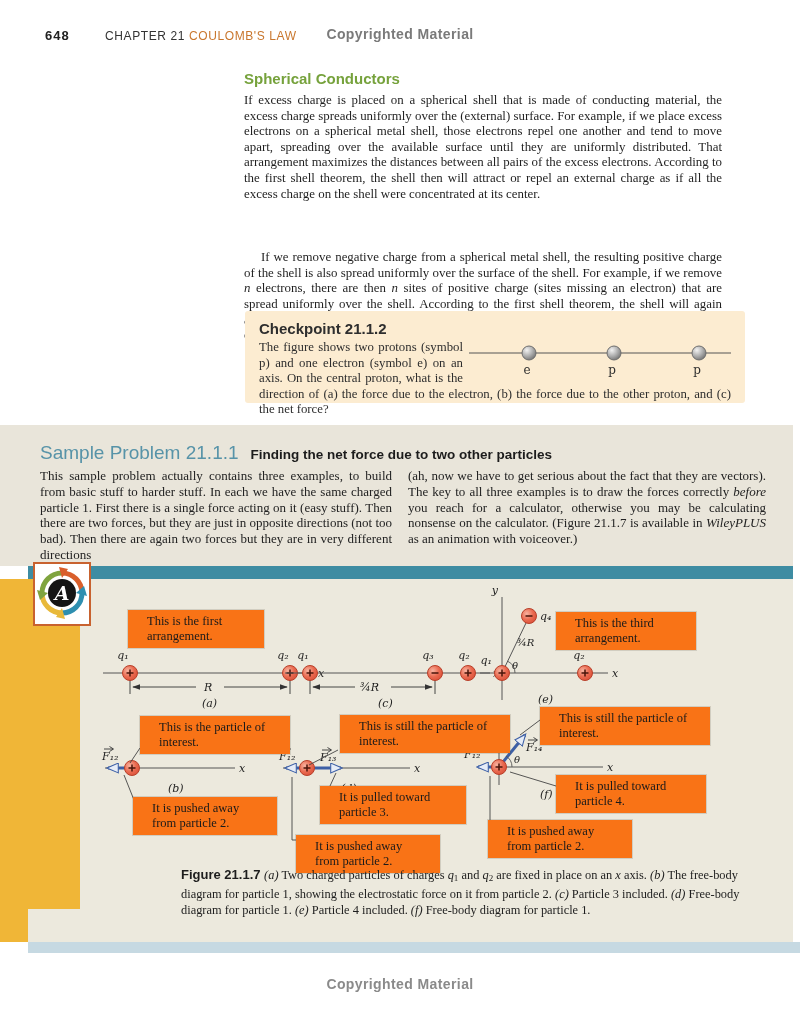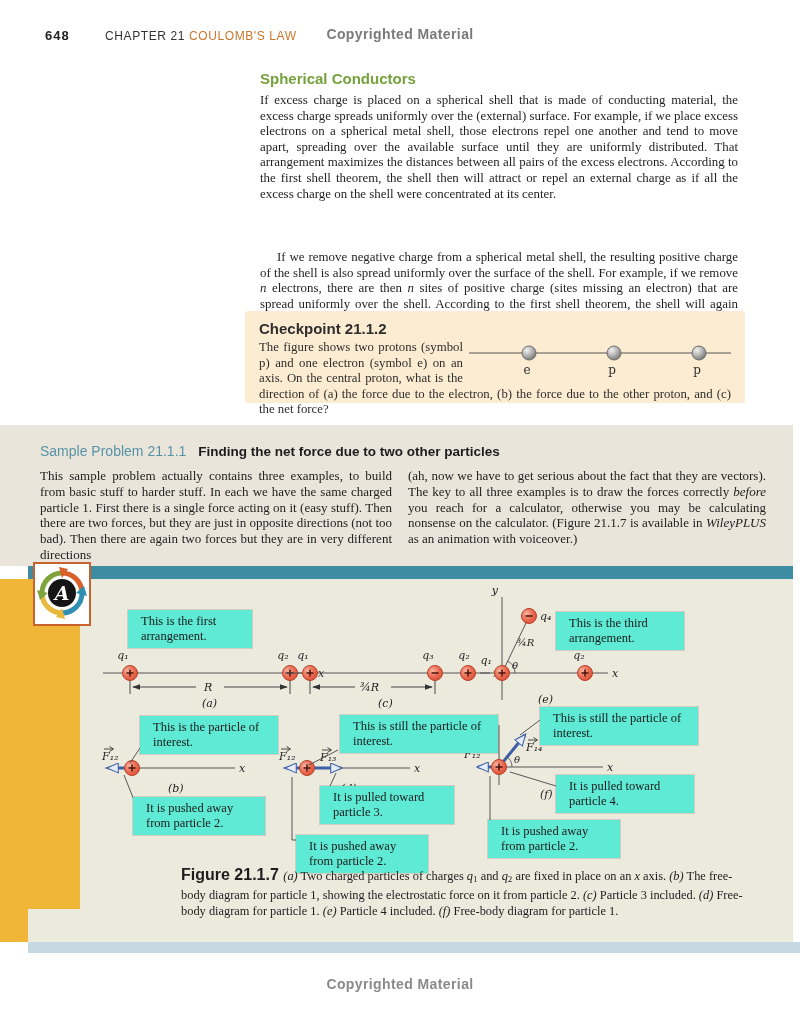--- a/index.html
+++ b/index.html
@@ -13,63 +13,63 @@
           font-size:12px;letter-spacing:.6px;color:#333;}
   .hdr-ch .law{color:#c9772e;}
   .copy-top{position:absolute;left:0;top:26px;width:800px;text-align:center;
             font-family:"Liberation Sans",sans-serif;font-weight:bold;font-size:14px;
             color:#7a7a7a;letter-spacing:.4px;}
   .copy-bot{position:absolute;left:0;top:976px;width:800px;text-align:center;
             font-family:"Liberation Sans",sans-serif;font-weight:bold;font-size:14px;
             color:#8a8a8a;letter-spacing:.4px;}
 
   
-  .maincol{position:absolute;left:260px;top:70px;width:478px;}
+  .maincol{position:absolute;left:244px;top:70px;width:478px;}
   .maincol h2{margin:0 0 6px 0;font-family:"Liberation Sans",sans-serif;
               font-size:15px;color:#76a23c;}
   .maincol p{margin:0;font-size:12.9px;line-height:15.6px;text-align:justify;}
   .maincol p.ind{text-indent:17px;margin-top:48px;}
 
   
   .checkpoint{position:absolute;left:245px;top:311px;width:500px;height:92px;
               background:#fcecd1;border-radius:3px;padding:9px 14px;box-sizing:border-box;}
   .checkpoint h3{margin:0 0 3px 0;font-family:"Liberation Sans",sans-serif;
                  font-size:15px;color:#2e2e2e;}
   .cp-body{font-size:12.8px;line-height:15.5px;text-align:justify;color:#2e2e2e;}
   .cp-fig{float:right;width:262px;height:36px;margin:2px 0 0 6px;}
 
   
   .sp-band{position:absolute;left:0;top:425px;width:793px;height:141px;background:#e9e5da;}
   .sp-head{position:absolute;left:40px;top:17px;white-space:nowrap;}
-  .sp-label{font-family:"Liberation Sans",sans-serif;font-size:14px;color:#5793a8;margin-right:12px;}
+  .sp-label{font-family:"Liberation Sans",sans-serif;font-size:19px;color:#5793a8;margin-right:12px;}
   .sp-title{font-family:"Liberation Sans",sans-serif;font-weight:bold;font-size:13.5px;color:#1c1c1c;}
   .sp-col{position:absolute;top:43px;font-size:13px;line-height:15.8px;text-align:justify;color:#222;}
   .sp-col.left{left:40px;width:352px;}
   .sp-col.right{left:408px;width:358px;}
 
   
   .fig-section{position:absolute;left:0;top:566px;width:800px;height:390px;}
   .teal-bar{position:absolute;left:28px;top:0;width:765px;height:13px;background:#3e8ca2;}
   .fig-bg{position:absolute;left:28px;top:13px;width:765px;height:363px;background:#ece9dd;}
   .yellow-main{position:absolute;left:0;top:13px;width:80px;height:330px;background:#f0b637;}
   .yellow-sliver{position:absolute;left:0;top:343px;width:28px;height:33px;background:#f0b637;}
   .blue-band{position:absolute;left:28px;top:376px;width:772px;height:11px;background:#c6d9e2;}
   .logo-box{position:absolute;left:33px;top:-4px;width:58px;height:64px;background:#fff;
             border:2px solid #c8622f;box-sizing:border-box;z-index:5;}
   .fig-content{position:absolute;left:28px;top:13px;width:765px;height:363px;}
   .fig-content svg.diagram{position:absolute;left:0;top:0;}
 
-  .note{position:absolute;background:#5eead4;box-shadow:0 0 0 1px rgba(90,80,60,.18);
-        padding:4px 13px;font-size:12.5px;line-height:15px;color:#1a1a1a;z-index:3;}
+  .note{position:absolute;background:#f97316;box-shadow:0 0 0 1px rgba(90,80,60,.18);
+        padding:4px 19px;font-size:12.5px;line-height:15px;color:#1a1a1a;z-index:3;}
 
   .fig-caption{position:absolute;left:153px;top:288px;width:572px;font-size:12.4px;
                line-height:16.2px;color:#1d1d1d;z-index:3;}
 
   .it{font-style:italic;}
-  .figb{font-family:"Liberation Sans",sans-serif;font-weight:bold;font-size:16px;}
+  .figb{font-family:"Liberation Sans",sans-serif;font-weight:bold;font-size:13px;}
   .subs{font-size:9px;vertical-align:-2px;}
 
   
   text{font-family:"DejaVu Serif","Liberation Serif",serif;}
   .svglbl{font-size:11px;font-style:italic;fill:#1d1d1d;}
   .svgtag{font-size:11px;font-style:italic;fill:#1d1d1d;}
   .svgsm{font-size:10px;font-style:italic;fill:#1d1d1d;}
   .cp-lbl{font-size:12px;fill:#2e2e2e;}
 </style>
 </head>

